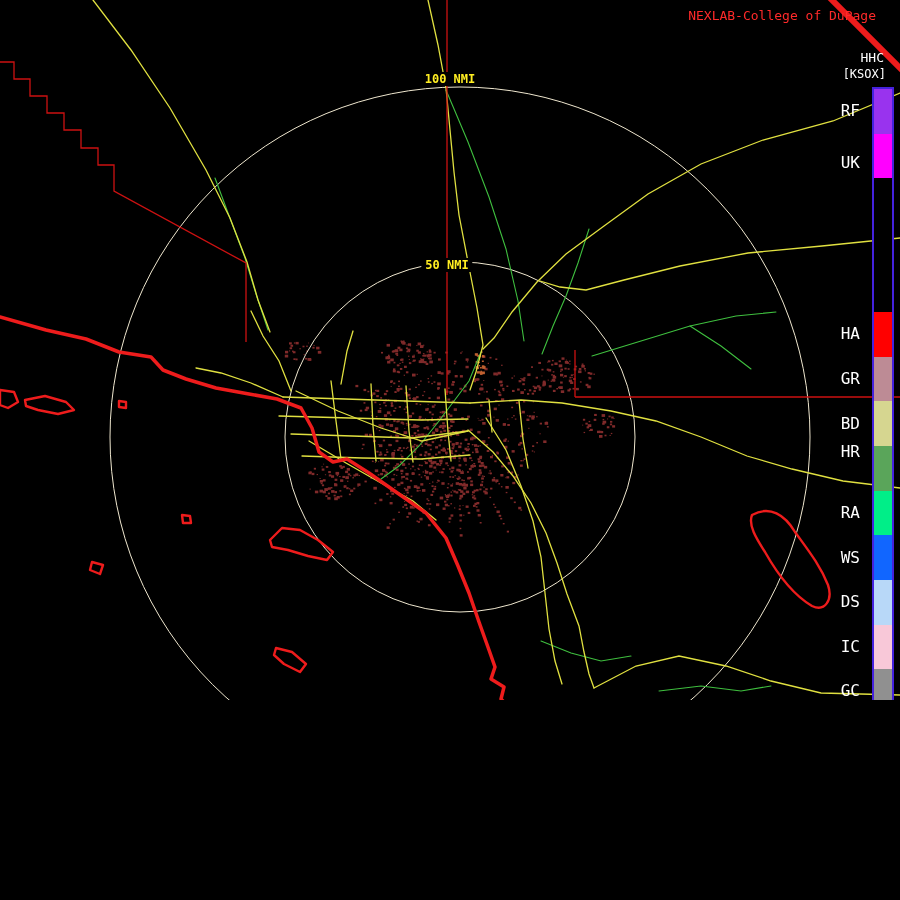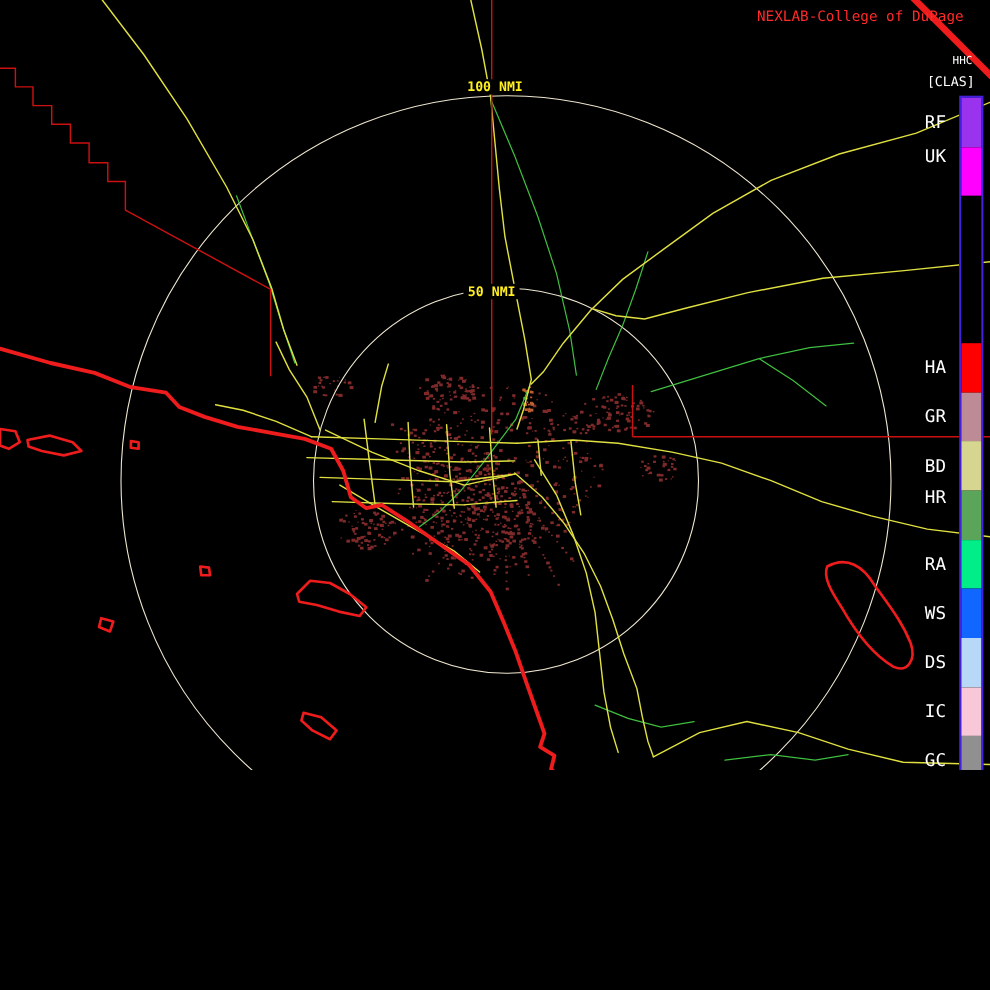--- a/index.html
+++ b/index.html
@@ -11,21 +11,21 @@
   #stage svg{position:absolute;left:0;top:0;}
   .ovl{position:absolute;white-space:pre;}
   .ring-stroke{fill:none;stroke:var(--ring);stroke-width:1;}
   .river{fill:none;stroke:var(--river);stroke-width:1.1;stroke-linecap:round;}
   .road{fill:none;stroke:var(--road);stroke-width:1.3;stroke-linecap:round;}
   .county{fill:none;stroke:var(--county);stroke-width:1.3;}
   .coast{fill:none;stroke:var(--coast);stroke-width:3.5;stroke-linejoin:round;stroke-linecap:round;}
   .island{fill:none;stroke:var(--coast);stroke-width:2.4;stroke-linejoin:round;}
   .corner-slash{fill:none;stroke:var(--coast);stroke-width:6;}
   .attribution{top:8px;right:24px;color:var(--attribution);font-size:13px;}
-  .hhc{top:50px;right:16px;color:var(--text);font-size:10px;}
+  .hhc{top:50px;right:16px;color:var(--text);font-size:13px;}
   .clas{top:67px;right:14px;color:var(--text);font-size:12px;}
   .ring-label{
     color:var(--ring-label);background:#000;font-size:12px;font-weight:bold;
     padding:0 4px;transform:translate(-50%,-50%);
   }
   .legend-bar{
     position:absolute;top:87px;left:872px;width:18px;height:714px;
     border:2px solid var(--legend-border);box-sizing:content-box;background:#000;
   }
   .legend-bar .seg{width:100%;}
@@ -1179,21 +1179,21 @@
       <path class="island" d="M0,390 L14,392 L18,402 L8,408 L0,405 Z"></path>
       <path class="island" d="M119,401 L126,402 L126,408 L119,407 Z"></path>
       <path class="island" d="M752,515 C770,505 785,515 795,532 C808,550 820,565 828,585 C833,600 825,612 812,606 C795,596 778,575 765,552 C756,538 748,525 752,515 Z"></path>
     </g>
 
     <path class="corner-slash" d="M828,-4 L906,74"></path>
   </svg>
 
   <div class="ovl attribution">NEXLAB-College of DuPage</div>
   <div class="ovl hhc">HHC</div>
-  <div class="ovl clas">[CLAS]</div>
+  <div class="ovl clas">[KSOX]</div>
 
   <div class="ovl ring-label" style="left:450px;top:79px;">100 NMI</div>
   <div class="ovl ring-label" style="left:447px;top:265px;">50 NMI</div>
 
   <div class="legend-bar">
       <div class="seg" style="height: 44.625px; background: rgb(153, 51, 238);"></div>
       <div class="seg" style="height: 44.625px; background: rgb(255, 0, 255);"></div>
       <div class="seg" style="height: 44.625px; background: rgb(0, 0, 0);"></div>
       <div class="seg" style="height: 44.625px; background: rgb(0, 0, 0);"></div>
       <div class="seg" style="height: 44.625px; background: rgb(0, 0, 0);"></div>
@@ -1204,21 +1204,21 @@
       <div class="seg" style="height: 44.625px; background: rgb(0, 238, 136);"></div>
       <div class="seg" style="height: 44.625px; background: rgb(17, 102, 255);"></div>
       <div class="seg" style="height: 44.625px; background: rgb(184, 216, 248);"></div>
       <div class="seg" style="height: 44.625px; background: rgb(248, 200, 216);"></div>
       <div class="seg" style="height: 44.625px; background: rgb(144, 144, 144);"></div>
       <div class="seg" style="height: 44.625px; background: rgb(138, 64, 64);"></div>
       <div class="seg" style="height: 44.625px; background: rgb(0, 0, 0);"></div>
     </div>
   <div class="legend-labels">
       <div class="lab" style="top: 14.3125px;">RF</div>
-      <div class="lab" style="top: 45px; padding-left: 14px;">UK</div>
+      <div class="lab" style="top: 66px; padding-left: 14px;">UK</div>
       <div class="lab" style="top: 237.438px;">HA</div>
       <div class="lab" style="top: 282.062px;">GR</div>
       <div class="lab" style="top: 326.688px;">BD</div>
       <div class="lab" style="top: 355px; padding-left: 47px;">HR</div>
       <div class="lab" style="top: 415.938px;">RA</div>
       <div class="lab" style="top: 460.562px;">WS</div>
       <div class="lab" style="top: 505.188px;">DS</div>
       <div class="lab" style="top: 549.812px;">IC</div>
       <div class="lab" style="top: 594.438px;">GC</div>
       <div class="lab" style="top: 639.062px;">BI</div>

